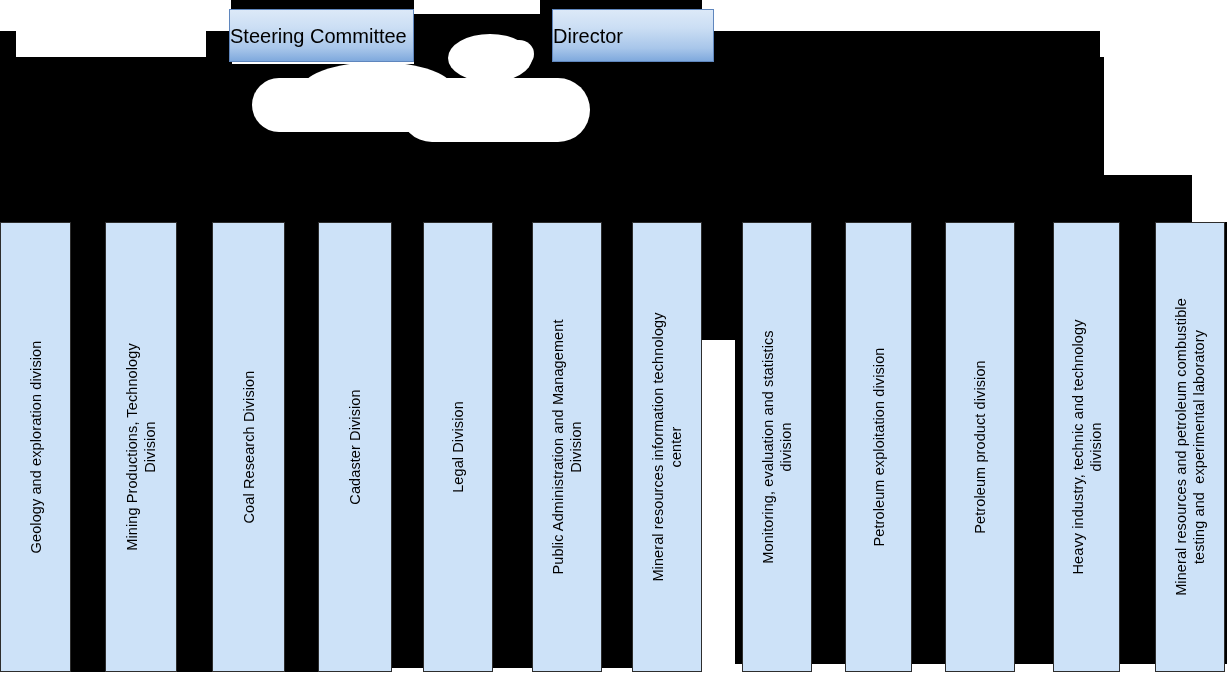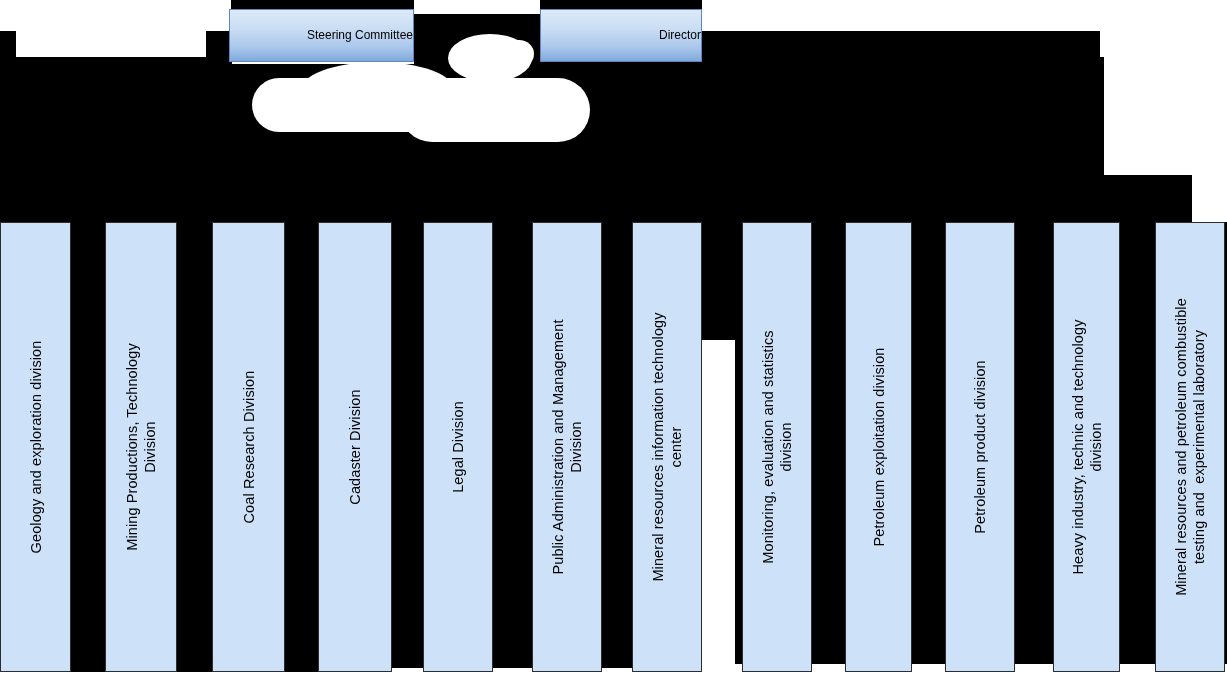--- a/index.html
+++ b/index.html
@@ -16,23 +16,23 @@
 
   
   .blob{position:absolute;background:#ffffff;}
   .blob.r{border-radius:50%;}
 
   
   .topbox{
     position:absolute;
     background:linear-gradient(to bottom,#dce9f8 0%,#cbdef4 35%,#a8c6ea 75%,#7fa9dd 100%);
     border:1px solid #5f86bd;
-    display:flex;align-items:center;justify-content:flex-end;
+    display:flex;align-items:center;justify-content:flex-start;
     color:#000000;
-    font-size:12px;
+    font-size:20px;
     line-height:1.1;
     text-align:center;
     box-sizing:border-box;
     z-index:5;
   }
 
   
   .vbox{
     position:absolute;
     background:#cde2f8;
@@ -78,21 +78,21 @@
   <div class="blob r" style="left:504px; top:40px;  width:30px;  height:28px;  border-radius:50%;"></div>
   <div class="blob r" style="left:400px; top:78px;  width:190px; height:64px;  border-radius:32px;"></div>
   <div class="blob" style="left:262px; top:96px;  width:200px; height:30px;"></div>
   <div class="blob r" style="left:455px; top:98px;  width:130px; height:38px;  border-radius:20px;"></div>
   <div class="blob" style="left:232px; top:60px;  width:182px; height:4px;"></div>
 
   <div class="topbox" style="left:229px;top:9px;width:185px;height:53px;">
     <span>Steering Committee</span>
   </div>
 
-  <div class="topbox" style="left:540px;top:9px;width:162px;height:53px;">
+  <div class="topbox" style="left:552px;top:9px;width:162px;height:53px;">
     <span>Director</span>
   </div>
 
 
   <div id="divisions-layer">
       <div class="vbox" style="left: 0px; top: 222px; width: 71px; height: 450px;">
         <div class="vlabel" style="width: 438px;">Geology and exploration division</div>
       </div>
       <div class="vbox" style="left: 105px; top: 222px; width: 72px; height: 450px;">
         <div class="vlabel" style="width: 438px;">Mining Productions, Technology

